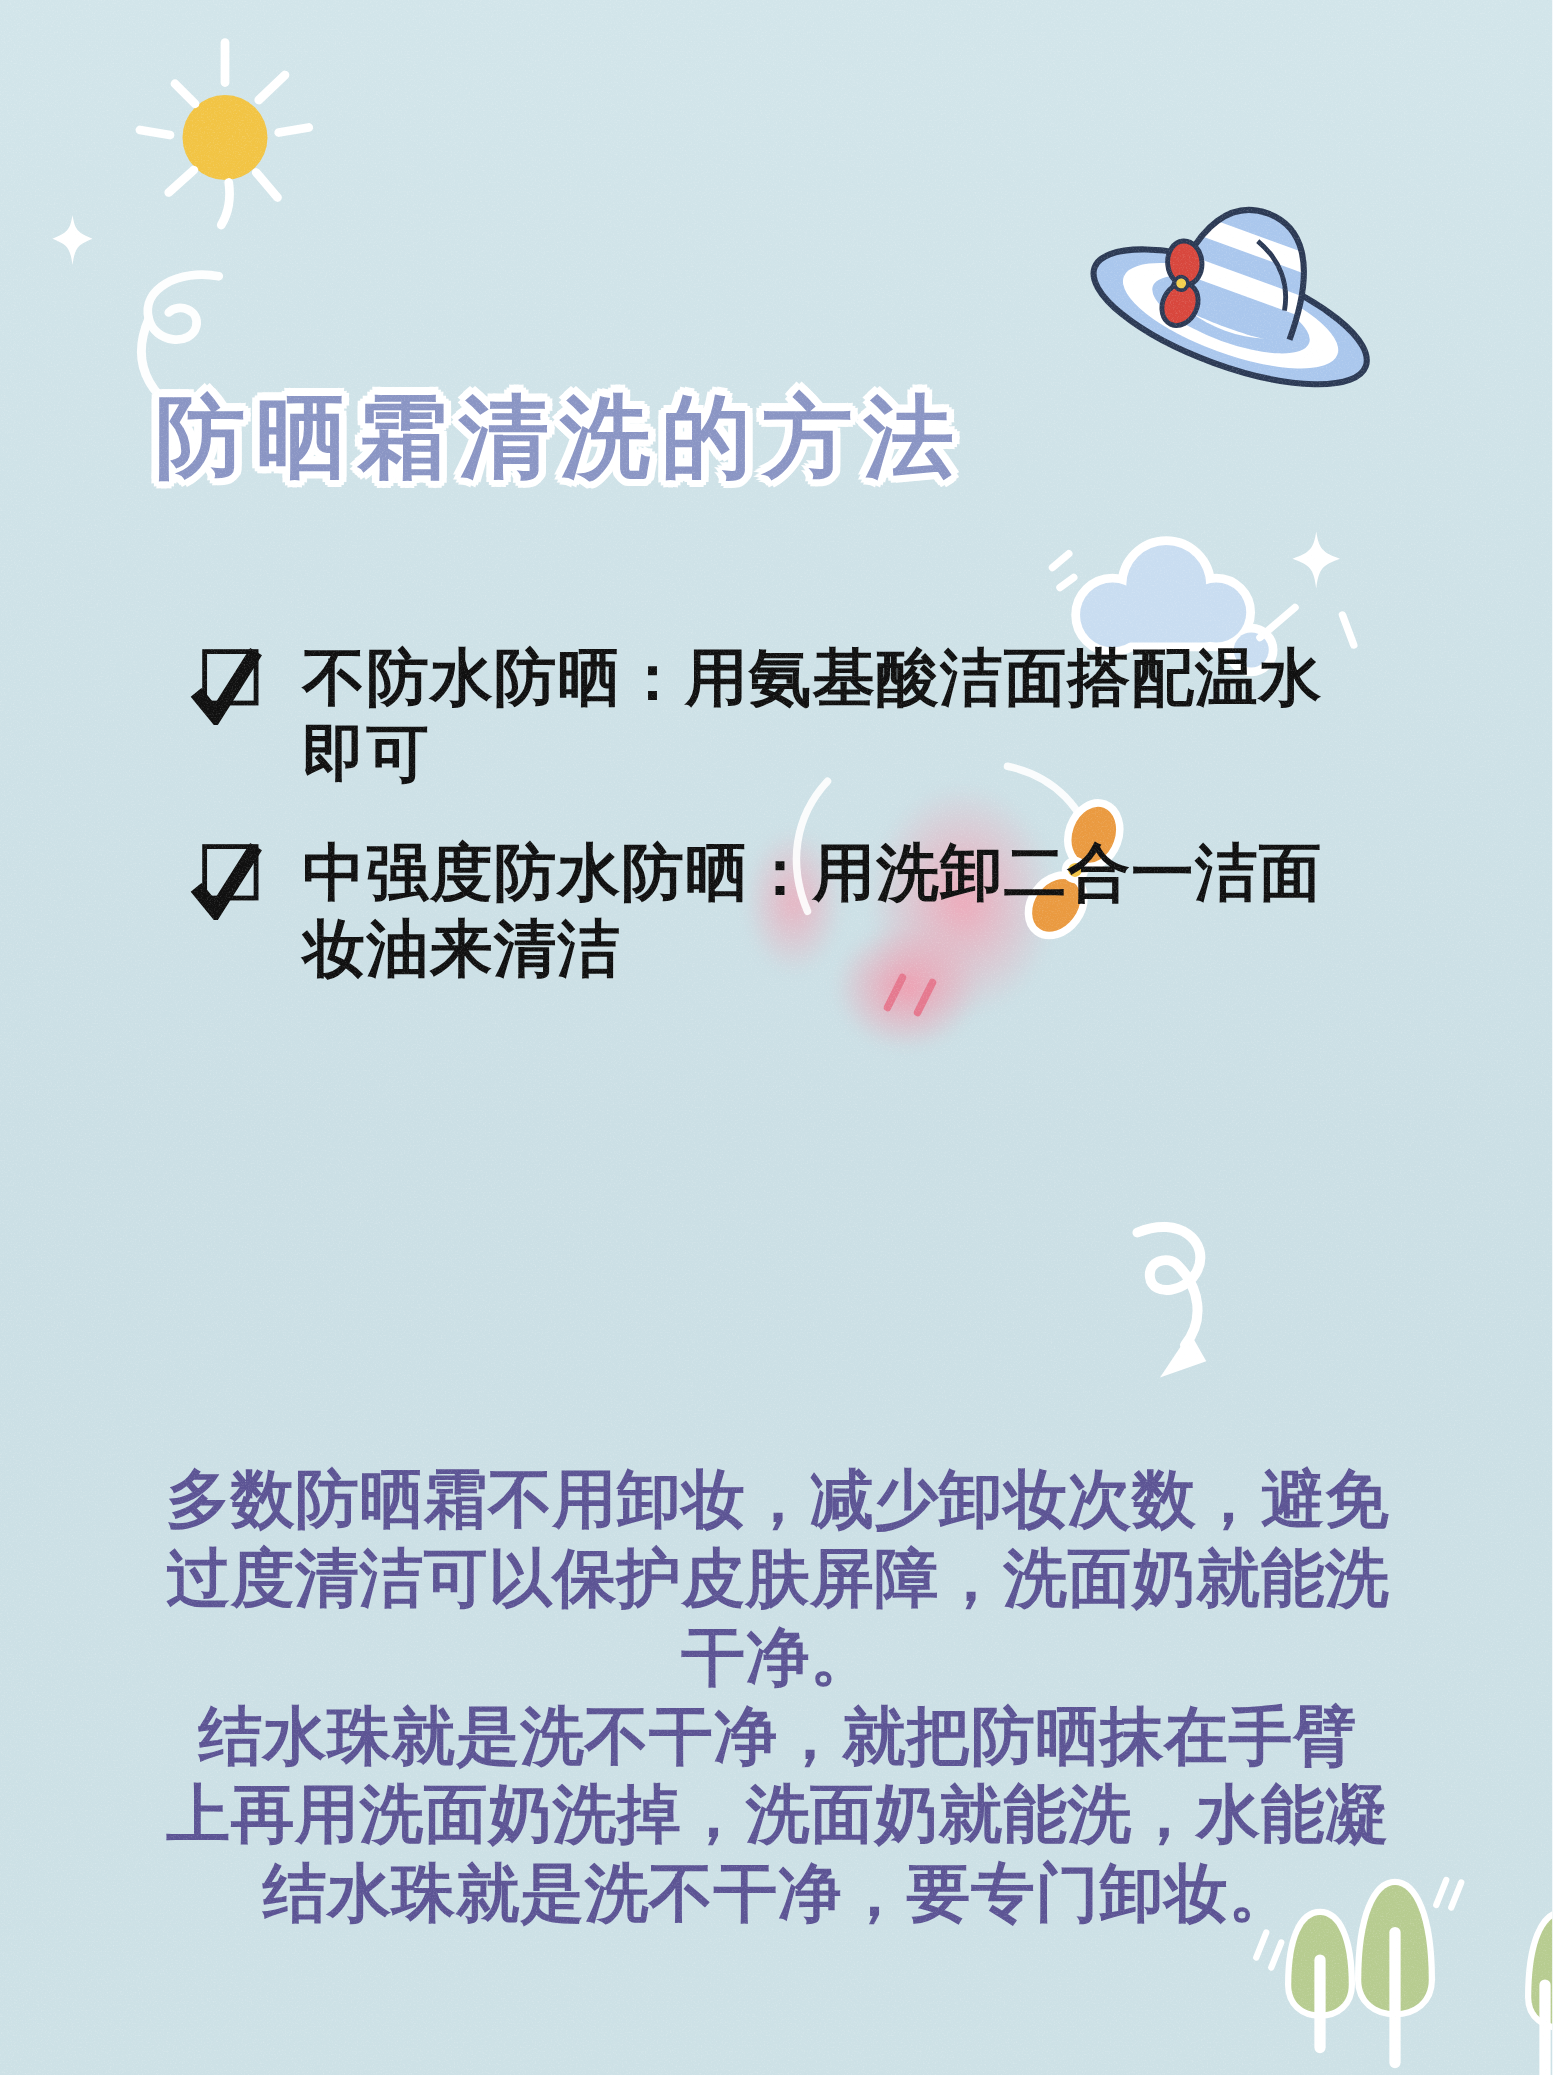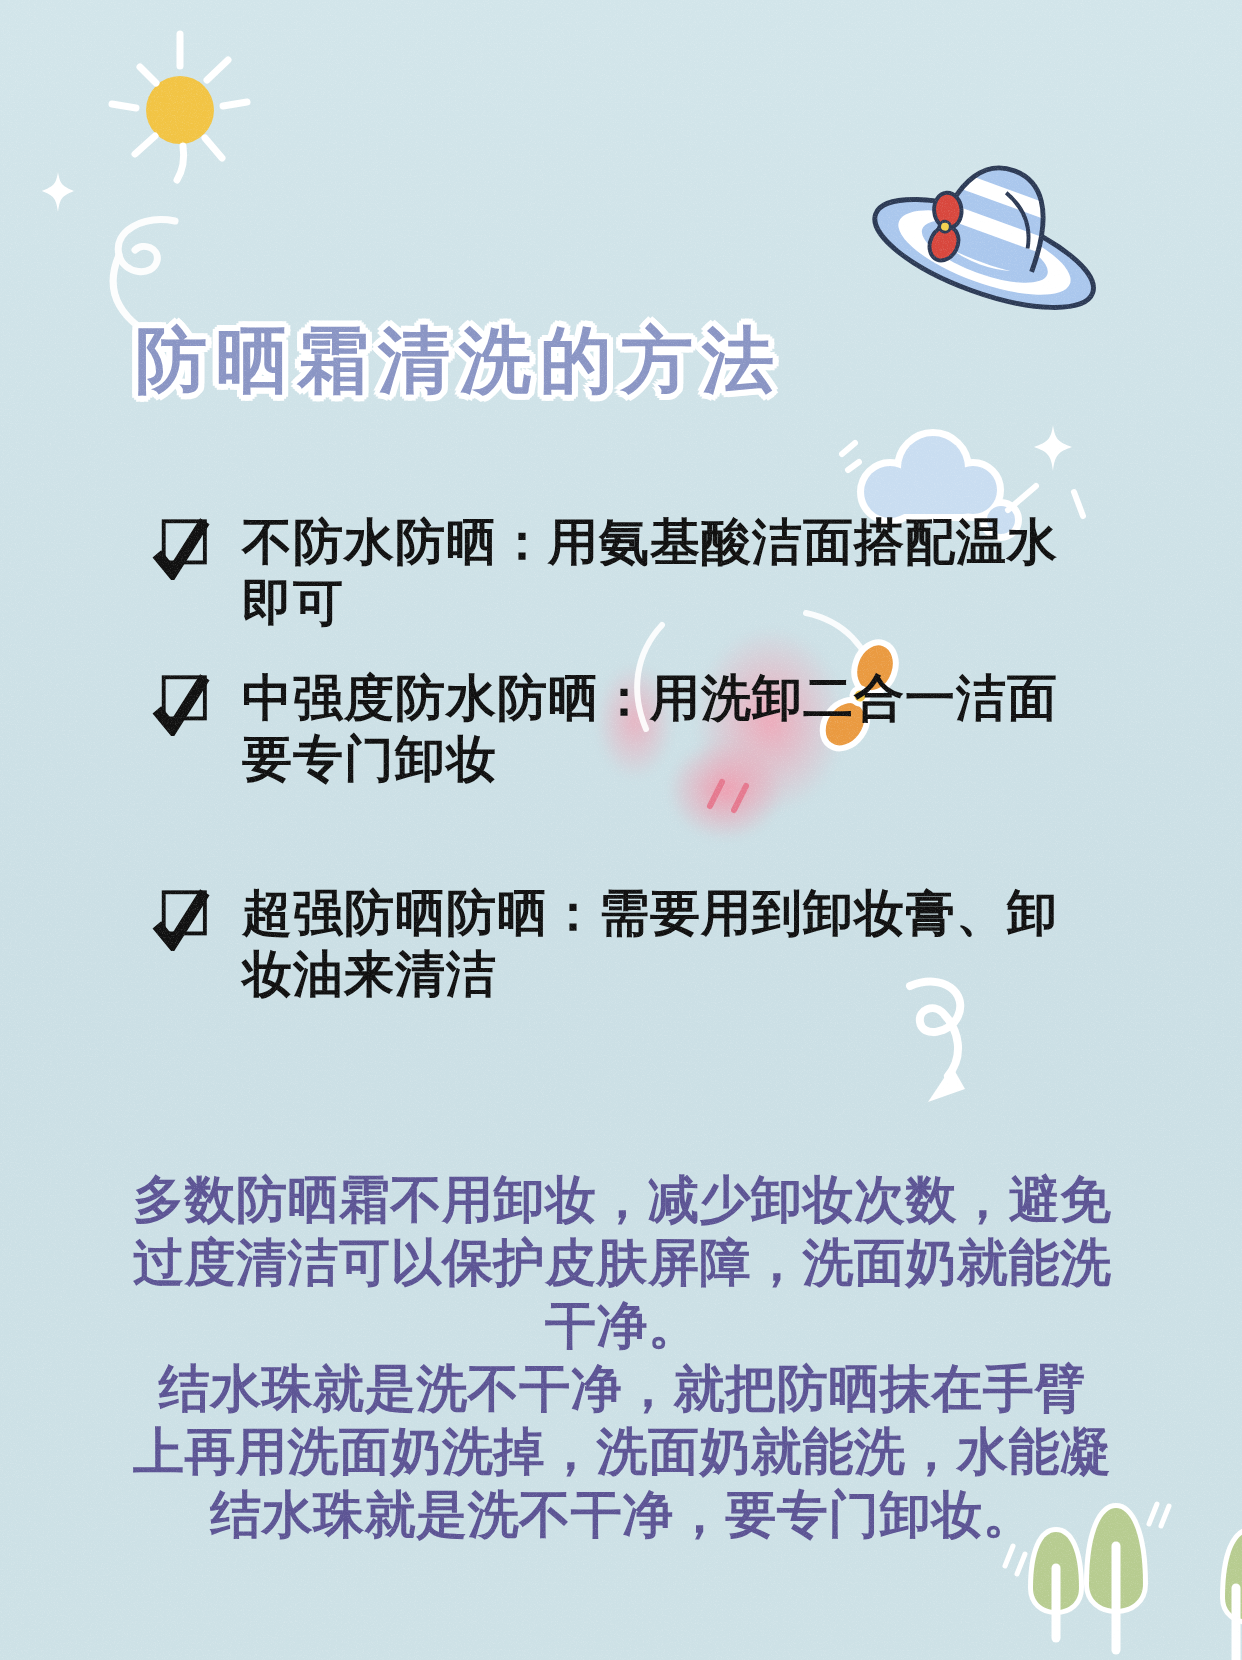--- a/index.html
+++ b/index.html
@@ -13,21 +13,21 @@
   .texture{position:absolute;left:0;top:0;z-index:10;pointer-events:none;}
   .deco{position:absolute;z-index:1;}
   .blob{position:absolute;z-index:1;border-radius:50%;filter:blur(5px);}
   .blob1{left:695px;top:628px;width:150px;height:185px;
     background:radial-gradient(closest-side,rgba(243,160,178,.85),rgba(243,160,178,0));}
   .blob-left{left:596px;top:664px;width:78px;height:115px;
     background:radial-gradient(closest-side,rgba(243,160,178,.7),rgba(243,160,178,0));}
   .blob2{left:668px;top:740px;width:115px;height:100px;
     background:radial-gradient(closest-side,rgba(243,150,170,.9),rgba(243,150,170,0));}
   .title{
-    position:absolute;z-index:2;left:122px;top:300px;margin:13px;
+    position:absolute;z-index:2;left:122px;top:300px;margin:2px;
     font-size:72px;font-weight:900;letter-spacing:9px;color:#8a95c4;
     text-shadow:
       4px 0 0 #fff,-4px 0 0 #fff,0 4px 0 #fff,0 -4px 0 #fff,
       4px 4px 0 #fff,-4px 4px 0 #fff,4px -4px 0 #fff,-4px -4px 0 #fff,
       6px 2px 0 #fff,-6px 2px 0 #fff,6px -2px 0 #fff,-6px -2px 0 #fff,
       2px 6px 0 #fff,-2px 6px 0 #fff,2px -6px 0 #fff,-2px -6px 0 #fff;
   }
   .check-item{position:absolute;z-index:2;left:150px;display:flex;align-items:flex-start;}
   .checkbox{flex:0 0 auto;margin-top:2px;}
   .check-text{margin-left:32px;font-size:50px;line-height:61px;font-weight:900;
@@ -155,34 +155,24 @@
     </div>
   </div>
 
   <div class="check-item item2">
     <svg class="checkbox" width="60" height="66" viewBox="0 0 70 76">
       <rect x="16" y="8" width="48" height="48" fill="none" stroke="#101010" stroke-width="4.5"></rect>
       <path d="M8,46 L26,68 L64,8" fill="none" stroke="#101010" stroke-width="13"></path>
     </svg>
     <div class="check-text">
       <div>中强度防水防晒：用洗卸二合一洁面</div>
-      <div>要专门卸妆</div>
-    </div>
-  </div>
-
-  <div class="check-item item3">
-    <svg class="checkbox" width="60" height="66" viewBox="0 0 70 76">
-      <rect x="16" y="8" width="48" height="48" fill="none" stroke="#101010" stroke-width="4.5"></rect>
-      <path d="M8,46 L26,68 L64,8" fill="none" stroke="#101010" stroke-width="13"></path>
-    </svg>
-    <div class="check-text">
-      <div>超强防晒防晒：需要用到卸妆膏、卸</div>
       <div>妆油来清洁</div>
     </div>
   </div>
+
 
   <svg class="deco" style="left:872px;top:972px" width="115" height="145" viewBox="0 0 115 145">
     <path d="M38,14 C72,0 96,22 86,44 C78,62 50,66 48,50 C46,37 62,32 70,40 C88,58 92,84 76,104" fill="none" stroke="#ffffff" stroke-width="8" stroke-linecap="round"></path>
     <path d="M80,94 L56,130 L93,117 Z" fill="#ffffff"></path>
   </svg>
 
   <div class="note">
     <div>多数防晒霜不用卸妆，减少卸妆次数，避免</div>
     <div>过度清洁可以保护皮肤屏障，洗面奶就能洗</div>
     <div>干净。</div>

